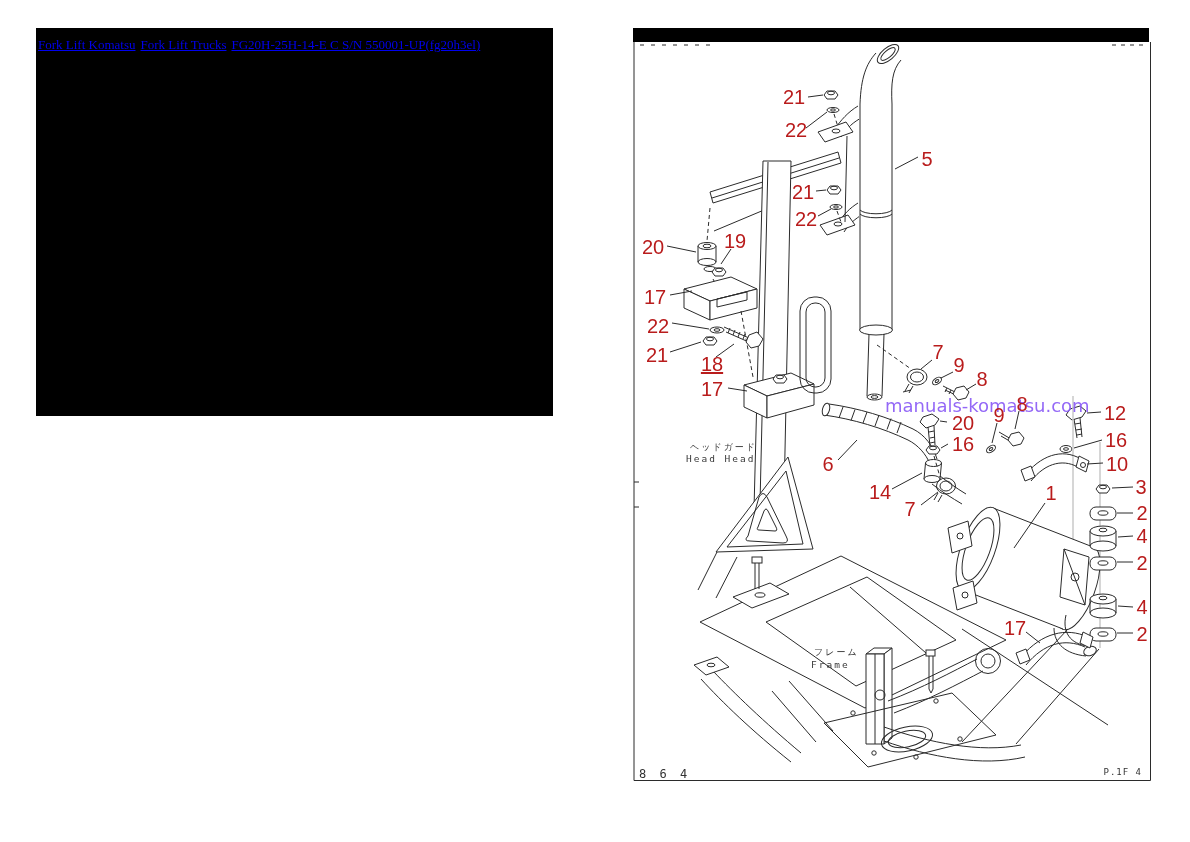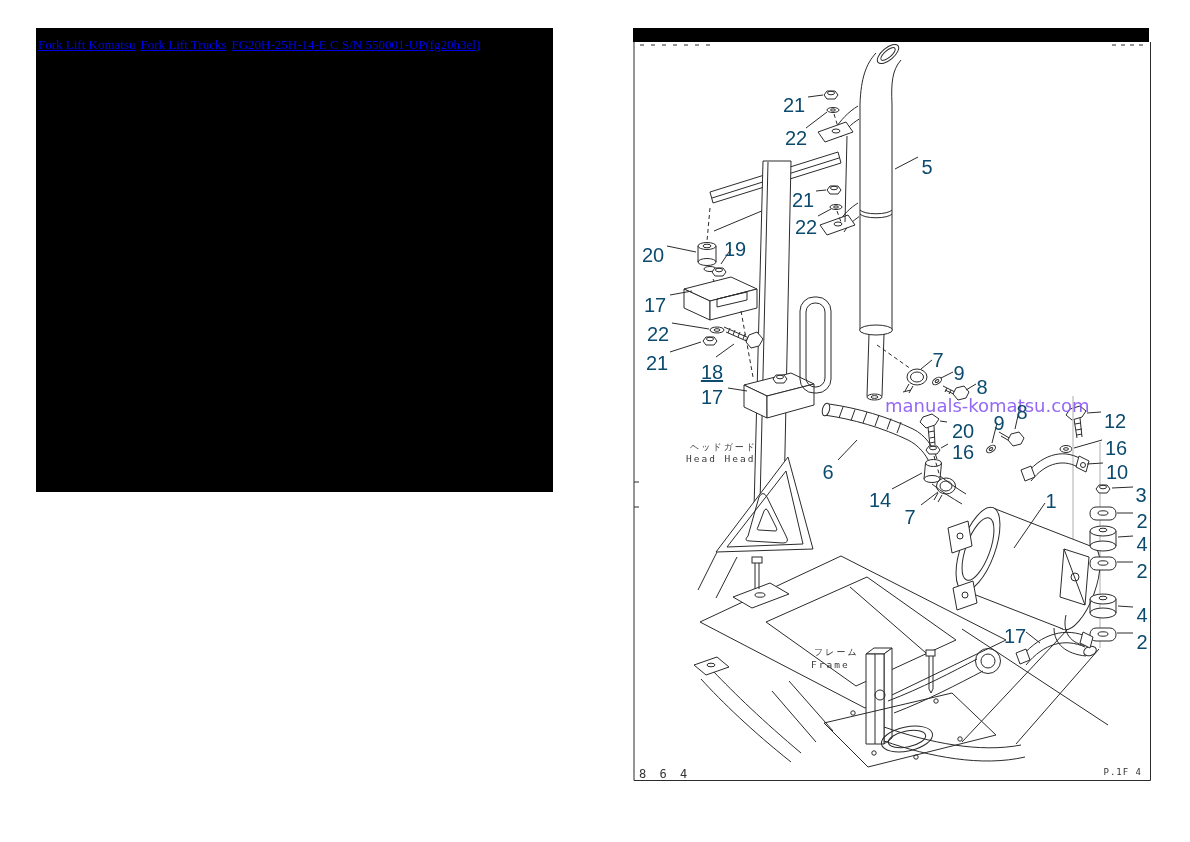--- a/index.html
+++ b/index.html
@@ -2,39 +2,39 @@
 <html><head>
 <meta charset="utf-8">
 <style>
   html,body{margin:0;padding:0;}
   body{
     width:1190px;height:842px;position:relative;overflow:hidden;
     background:#ffffff;font-family:"Liberation Sans",sans-serif;
   }
   
   .black-panel{
-    position:absolute;left:36px;top:28px;width:517px;height:464px;
+    position:absolute;left:36px;top:28px;width:517px;height:388px;
     background:#000000;
   }
   .link-row{
     padding:9px 0 0 2px;white-space:nowrap;
     font-family:"Liberation Serif",serif;font-size:13px;
   }
   .link-row a{
     color:#0000ee;text-decoration:underline;margin-right:5px;cursor:pointer;
   }
   
   .diagram-panel{
     position:absolute;left:633px;top:28px;width:519px;height:753px;
   }
   .diagram-panel svg{position:absolute;left:0;top:0;}
   .callout{
     position:absolute;transform:translate(-50%,-50%);
-    font-family:"Liberation Sans",sans-serif;font-size:20px;color:#0c4a6e;
-    line-height:1;white-space:nowrap;margin-top:8px;
+    font-family:"Liberation Sans",sans-serif;font-size:20px;color:#b91c1c;
+    line-height:1;white-space:nowrap;
   }
   .diag-label{
     position:absolute;color:#3a3a3a;
     font-family:"DejaVu Sans Mono",monospace;letter-spacing:2px;
     white-space:nowrap;
   }
   .lbl-jp{font-size:9px;}
   .lbl-en{font-size:9.5px;}
   .watermark{
     position:absolute;left:252px;top:367px;

